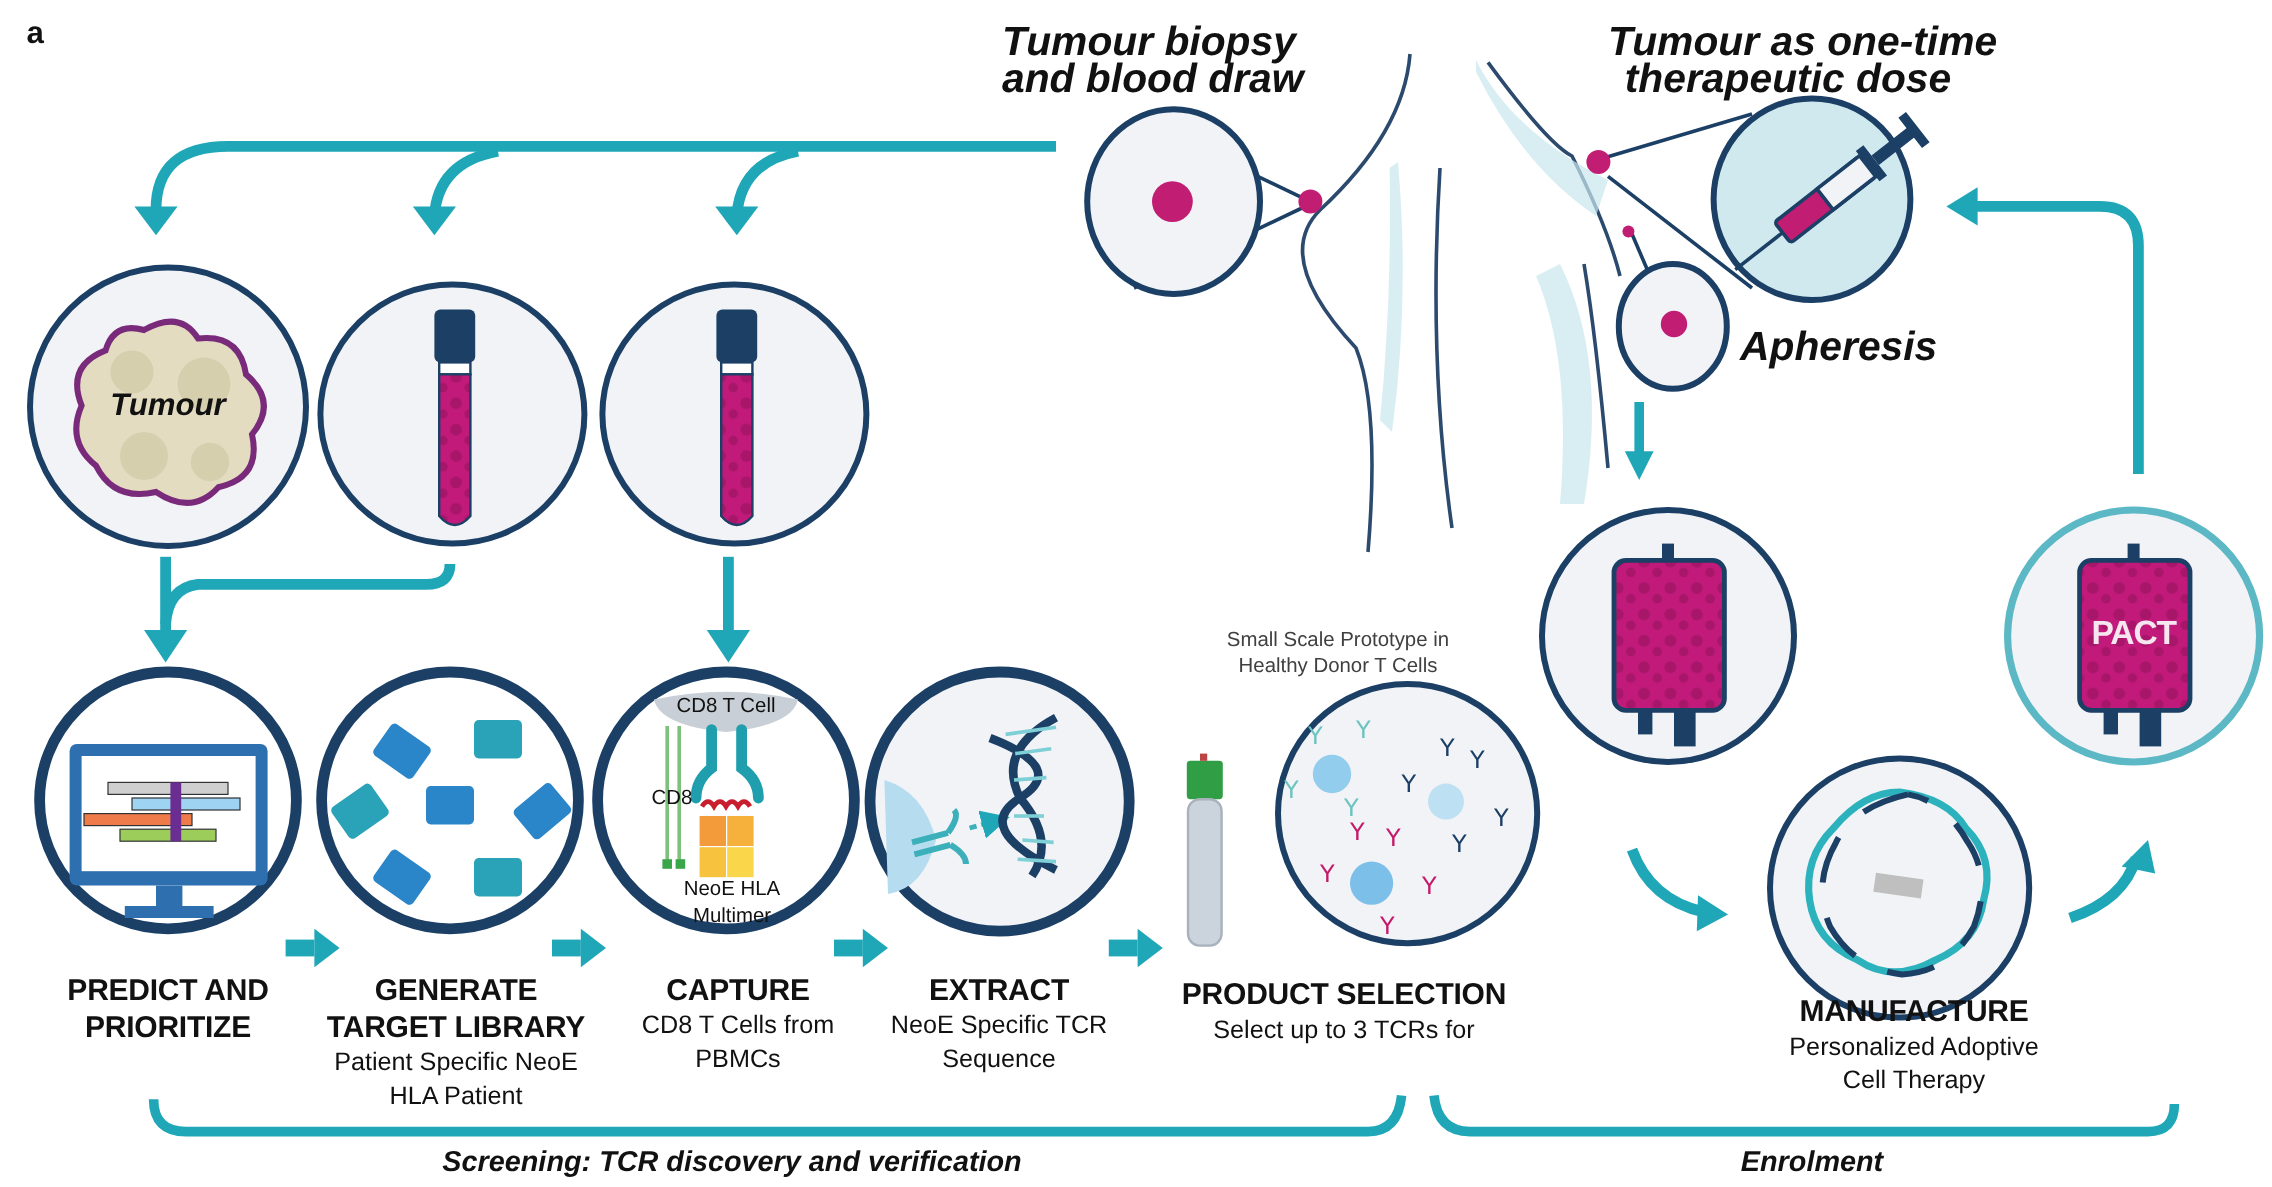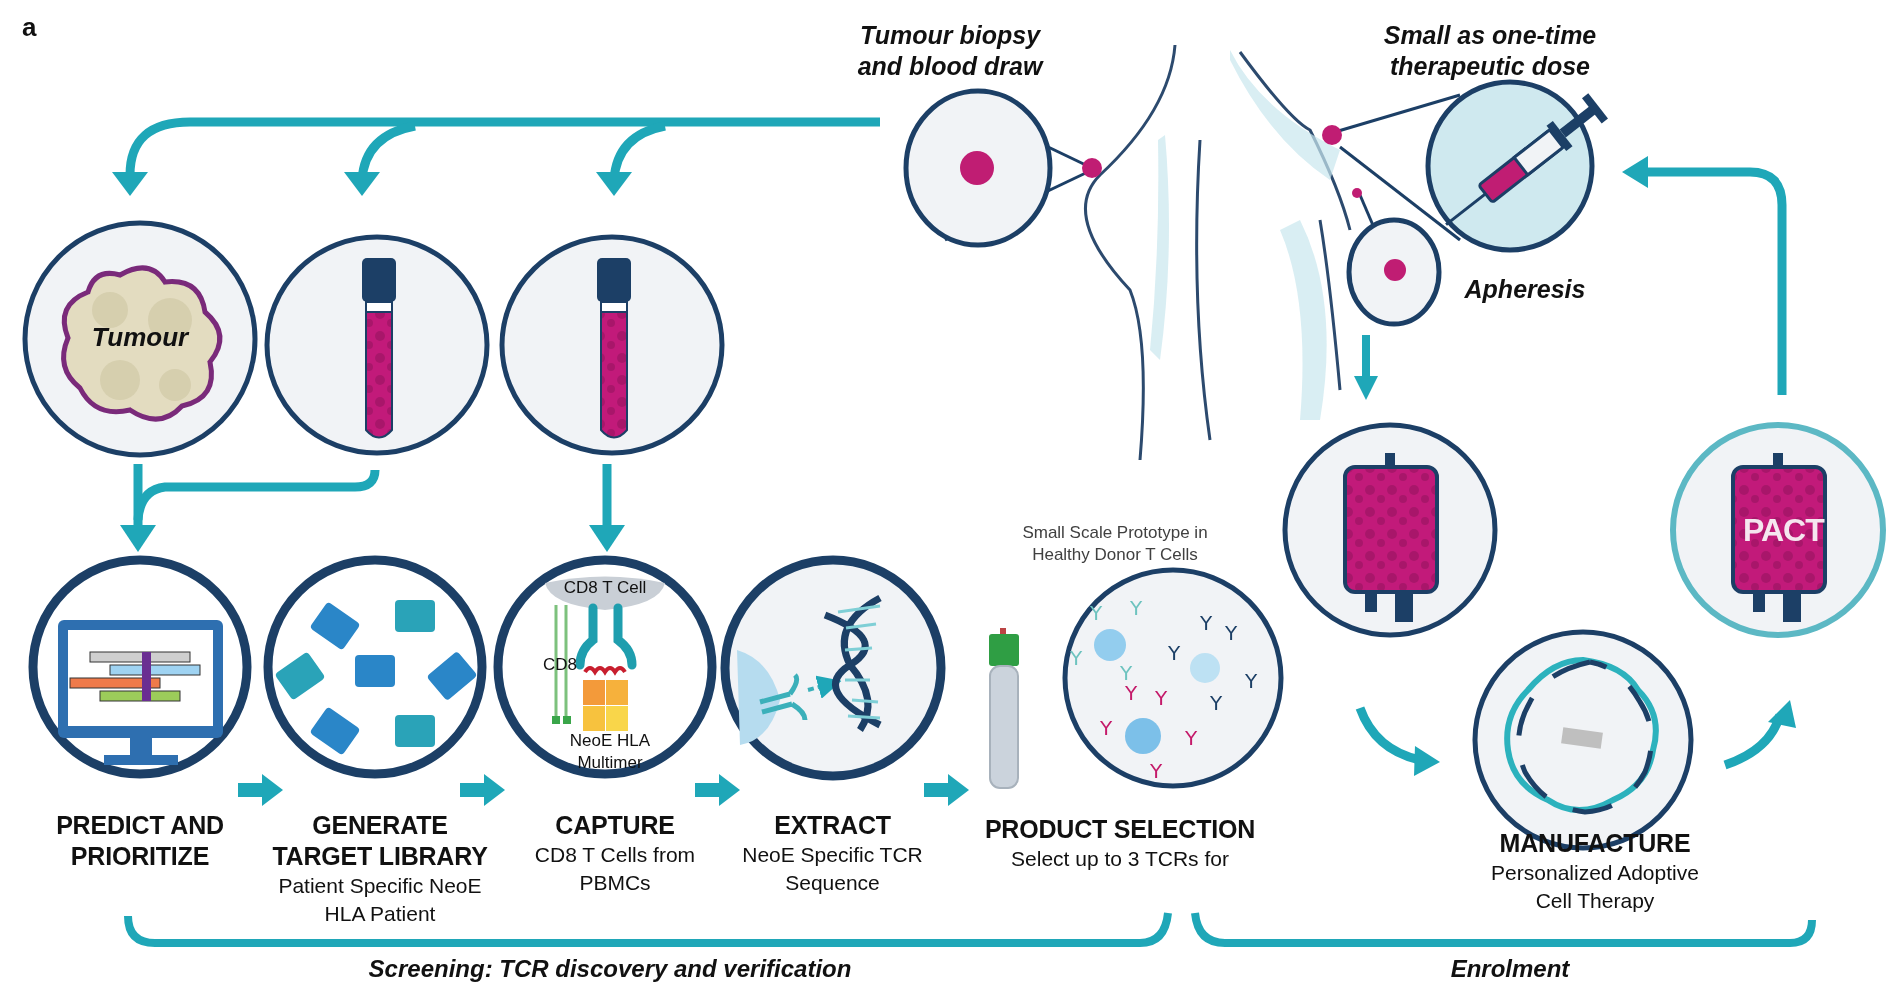--- a/index.html
+++ b/index.html
@@ -1,25 +1,25 @@
 <!DOCTYPE html>
 <html><head>
 <meta charset="utf-8">
 <style>
   html,body{margin:0;padding:0;background:#ffffff;}
   body{width:1893px;height:989px;position:relative;overflow:hidden;font-family:"Liberation Sans",sans-serif;color:#111;}
   svg.canvas{position:absolute;left:0;top:0;}
   .txt{position:absolute;text-align:center;white-space:nowrap;}
   .panel-letter{position:absolute;left:22px;top:12px;font-weight:bold;font-size:26px;}
-  .italic-bold{font-style:italic;font-weight:bold;font-size:25px;line-height:31px;}
+  .italic-bold{font-style:italic;font-weight:bold;font-size:34px;line-height:31px;}
   .step-title{font-weight:bold;font-size:25px;line-height:31px;letter-spacing:-0.2px;}
   .step-sub{font-size:21px;line-height:28px;}
   .small{font-size:17px;line-height:22px;color:#404040;}
   .section{font-style:italic;font-weight:bold;font-size:24px;}
-  .pact{position:absolute;color:#f5e6ef;font-weight:bold;font-size:32px;letter-spacing:-1px;}
+  .pact{position:absolute;color:#f5e6ef;font-weight:bold;font-size:28px;letter-spacing:-1px;}
 </style>
 </head>
 <body>
 
 <svg class="canvas" width="1893" height="989" viewBox="0 0 1893 989">
   <defs>
     <marker id="ah" markerWidth="6" markerHeight="6" refX="3" refY="3" orient="auto" markerUnits="strokeWidth">
       <path d="M0,0 L6,3 L0,6 z" fill="#1fa7b8"></path>
     </marker>
     <pattern id="blood" width="22" height="22" patternUnits="userSpaceOnUse">
@@ -259,21 +259,21 @@
   </g>
 </svg>
 
 <div class="panel-letter">a</div>
 
 <div class="txt italic-bold" style="left:835px;top:20px;width:230px;">
   <div>Tumour biopsy</div>
   <div>and blood draw</div>
 </div>
 <div class="txt italic-bold" style="left:1340px;top:20px;width:300px;">
-  <div>Small as one-time</div>
+  <div>Tumour as one-time</div>
   <div>therapeutic dose</div>
 </div>
 <div class="txt italic-bold" style="left:1450px;top:274px;width:150px;">Apheresis</div>
 
 <div class="txt italic-bold" style="left:80px;top:322px;width:120px;font-size:26px;">Tumour</div>
 
 <div class="txt" style="left:555px;top:578px;width:100px;font-size:17px;">CD8 T Cell</div>
 <div class="txt" style="left:502px;top:655px;width:40px;font-size:17px;padding-left:38px;">CD8</div>
 <div class="txt" style="left:555px;top:730px;width:110px;font-size:17px;line-height:22px;">
   <div>NeoE HLA</div>

